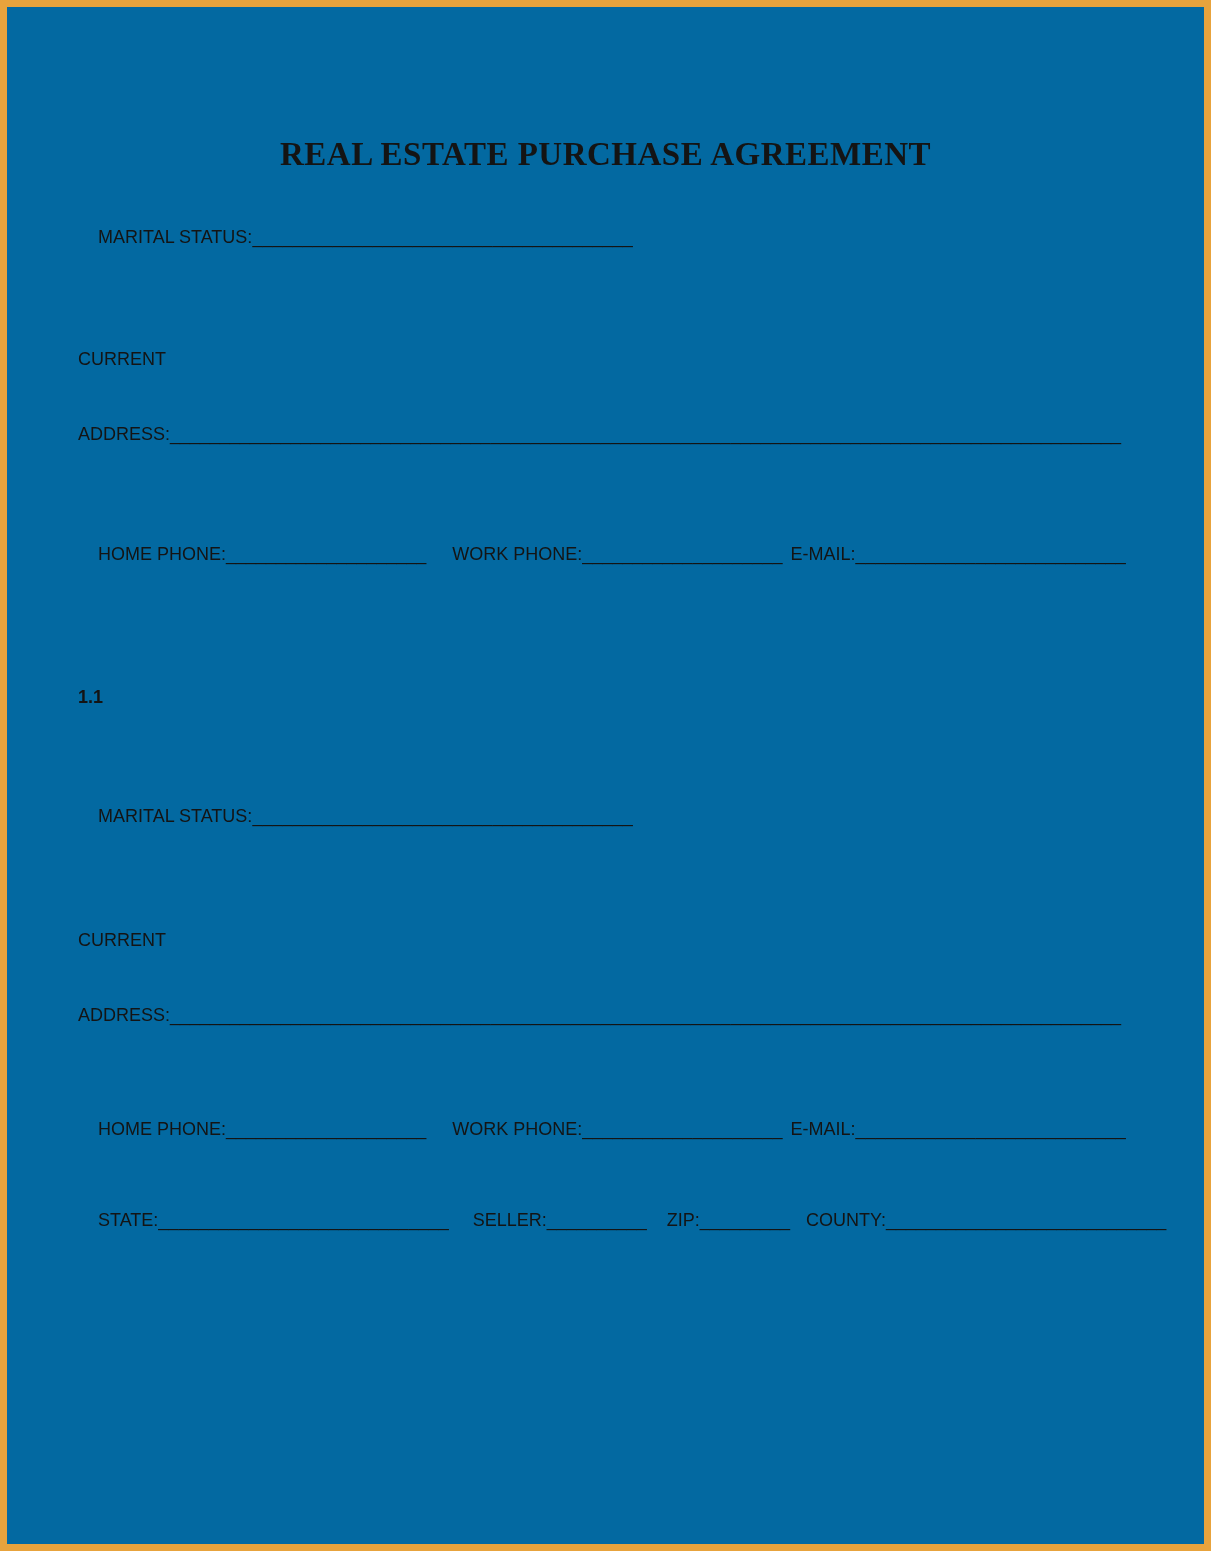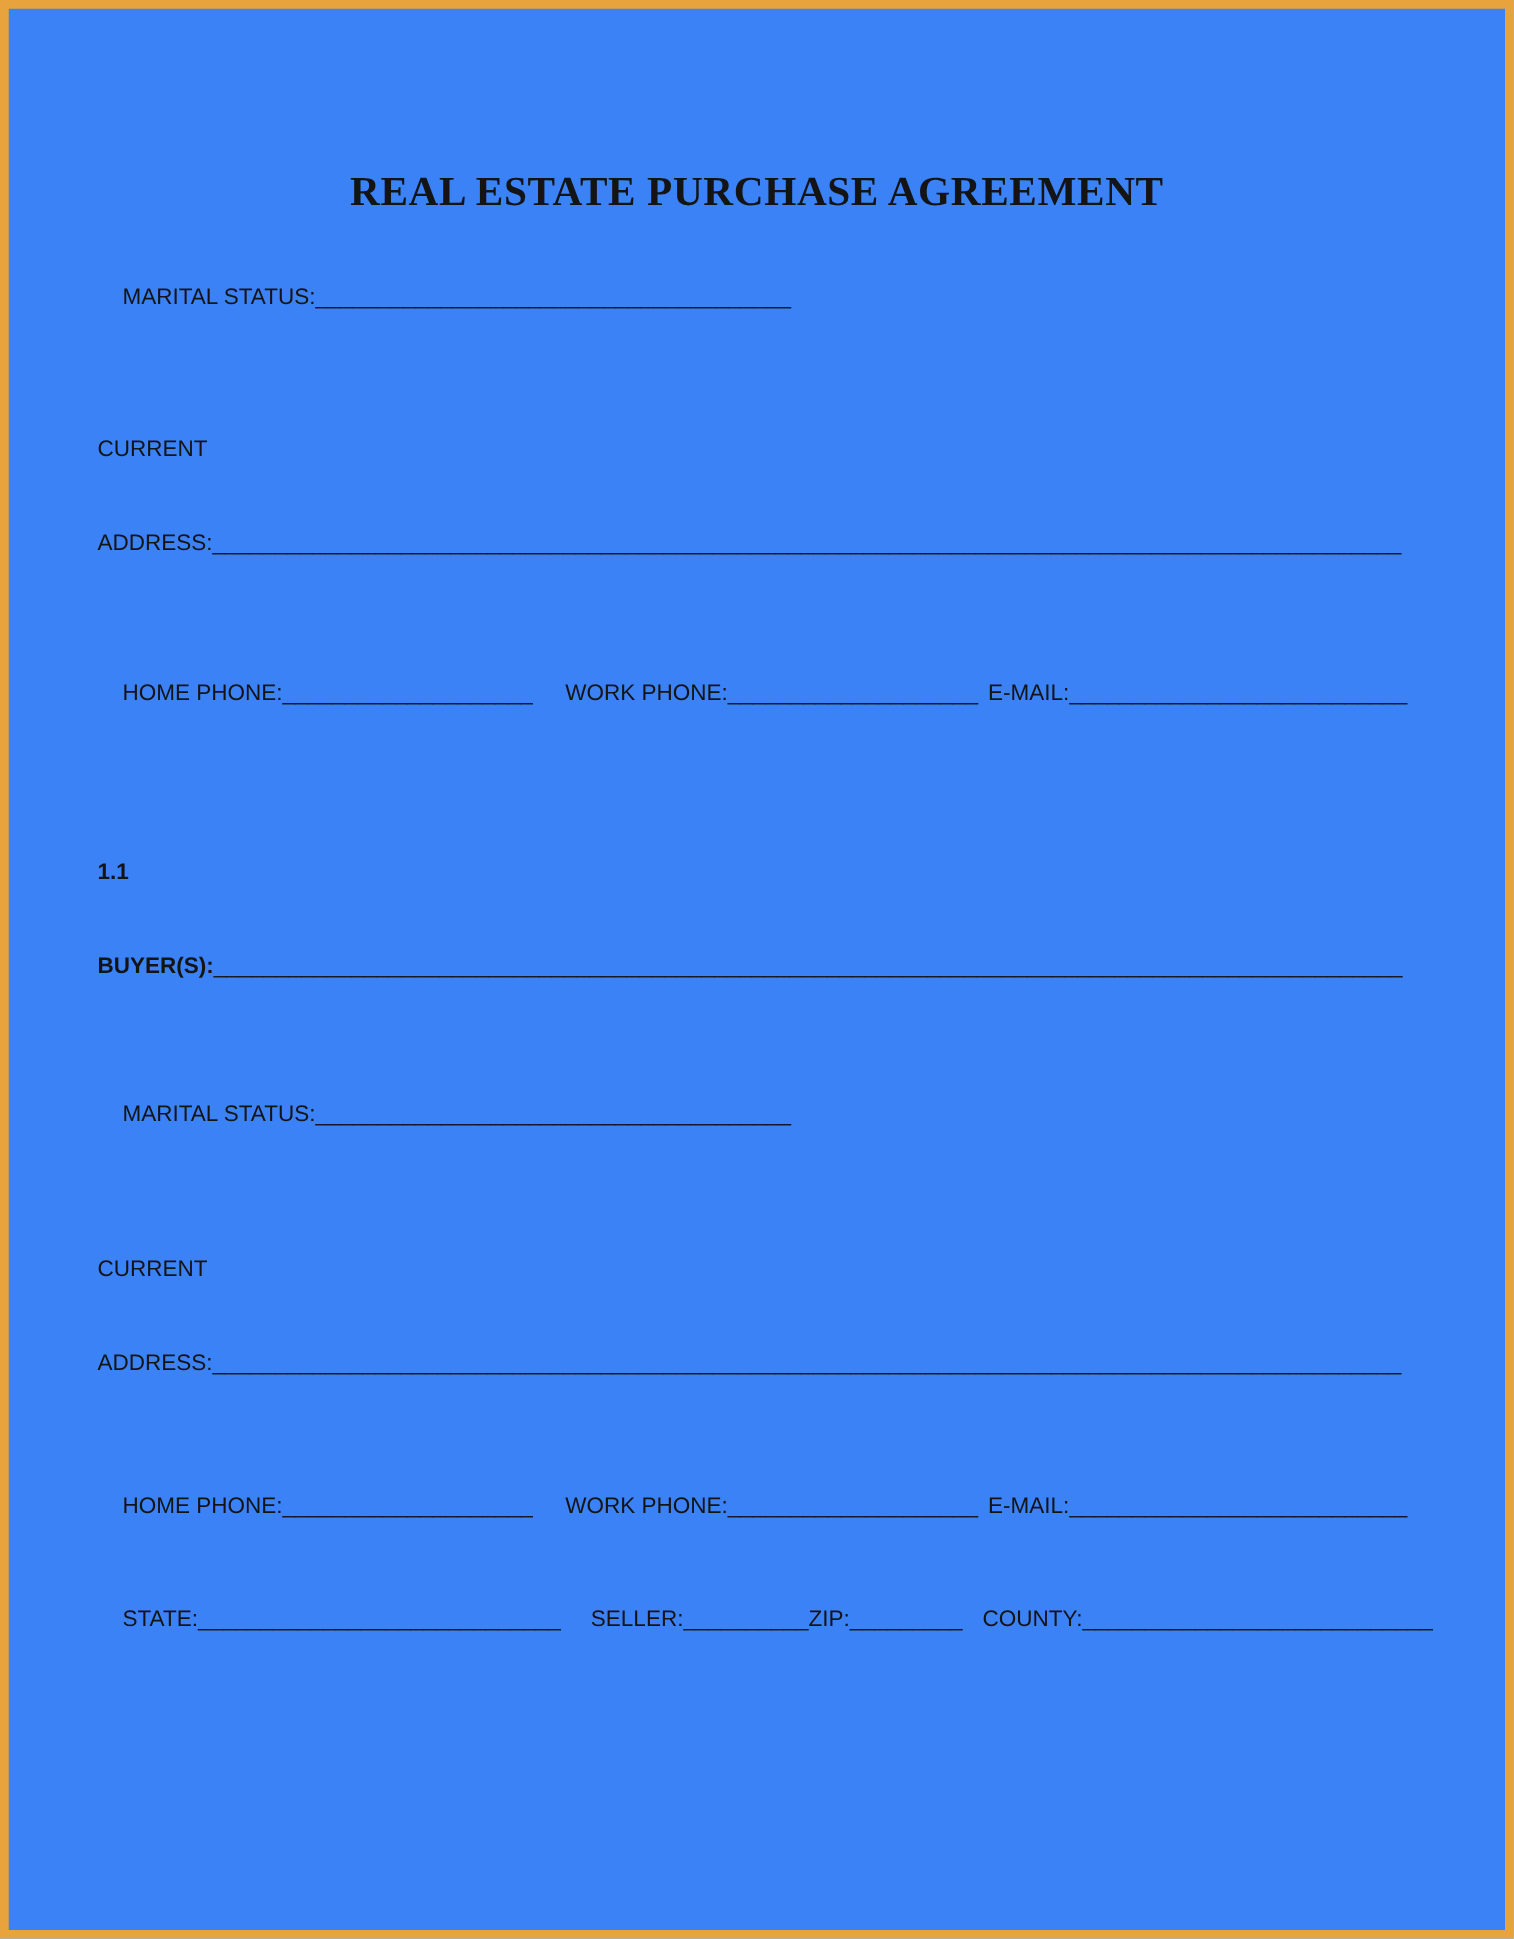--- a/index.html
+++ b/index.html
@@ -1,34 +1,34 @@
 <!DOCTYPE html>
 <html><head>
 <meta charset="utf-8">
 <style>
   html,body{margin:0;padding:0;background:#fff;}
   .page{
-    width:1211px;height:1551px;box-sizing:border-box;background:#3b82f6;
+    width:1211px;height:1551px;box-sizing:border-box;background:#0369a1;
     border:7px solid #e8a33c;
     padding:128px 71px 40px 71px;
     font-family:"Liberation Sans", sans-serif;
     font-size:18px;color:#141414;overflow:hidden;
   }
   h1{
     font-family:"Liberation Serif", serif;
     font-size:33px;font-weight:bold;text-align:center;
     margin:0;letter-spacing:0.5px;line-height:38px;
   }
   .row{white-space:pre;line-height:21px;}
   .block{line-height:25px;white-space:pre;}
   .b{font-weight:bold;}
   .g1{margin-right:26px;}
   .g2{margin-right:8px;}
   .ml24{margin-left:24px;}
-  .ml20{}
+  .ml20{margin-left:20px;}
   .ml42{margin-left:16px;}
   .mt20{margin-top:20px;} .mt25{margin-top:25px;} .mt26{margin-top:26px;}
   .mt27{margin-top:27px;} .mt28{margin-top:28px;} .mt30{margin-top:30px;}
   .mt33{margin-top:33px;}
   .mt49{margin-top:49px;}
   .mt59{margin-top:59px;}
 </style>
 </head>
 <body>
 
@@ -45,21 +45,20 @@
     <div>CURRENT</div>
     <div><span>ADDRESS:</span><span>_______________________________________________________________________________________________</span></div>
   </div>
 
   <div class="row mt26">
     <span class="g1"><span>HOME PHONE:</span><span>____________________</span></span><span class="g2"><span>WORK PHONE:</span><span>____________________</span></span><span><span>E-MAIL:</span><span>___________________________</span></span>
   </div>
 
   <div class="block mt49">
     <div class="b">1.1</div>
-    <div><span class="b">BUYER(S):</span><span>_______________________________________________________________________________________________</span></div>
   </div>
 
   <div class="row mt25">
     <span>MARITAL STATUS:</span><span>______________________________________</span>
   </div>
 
   <div class="block mt30">
     <div>CURRENT</div>
     <div><span>ADDRESS:</span><span>_______________________________________________________________________________________________</span></div>
   </div>

